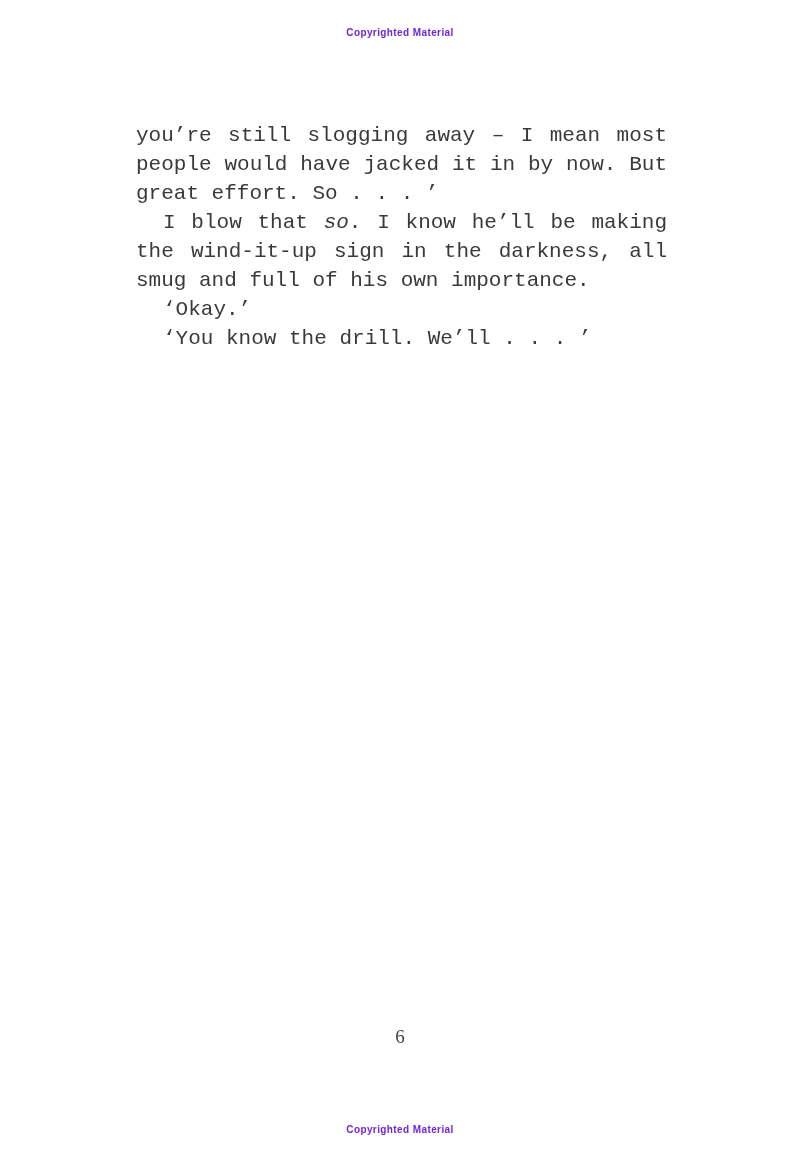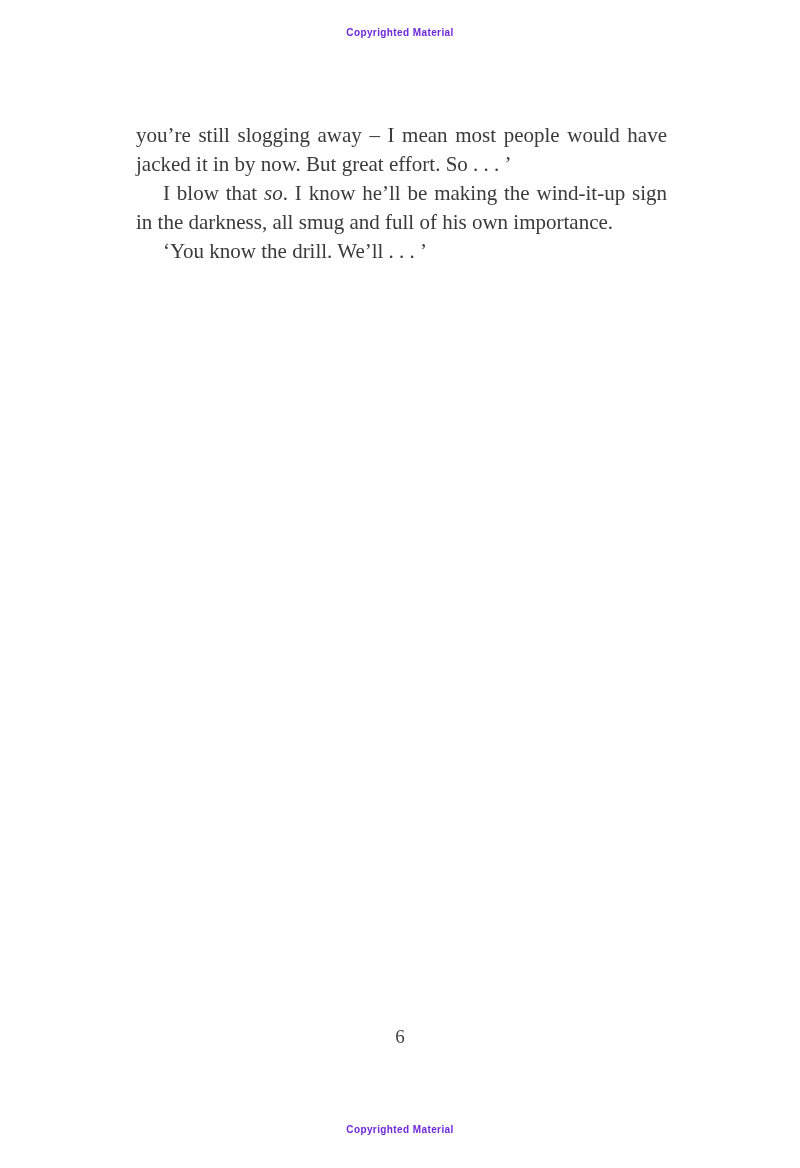--- a/index.html
+++ b/index.html
@@ -34,20 +34,21 @@
     width: 531px;
     font-family: "Liberation Serif", serif;
     font-size: 21px;
     line-height: 29px;
     color: #3a3a3a;
     text-align: justify;
   }
   .text-block p {
     margin: 0;
     padding: 0;
+    font-family: Liberation Mono, monospace;
   }
   .text-block p.indent {
     text-indent: 27px;
   }
   .text-block em {
     font-style: italic;
   }
 
   .page-number {
     position: absolute;
@@ -61,18 +62,19 @@
   }
 </style>
 </head>
 <body>
 
 <div class="notice notice-top">Copyrighted Material</div>
 
 <div class="text-block">
     <p class=""><span>you’re still slogging away – I mean most people would have jacked it in by now. But great effort. So . . . ’</span></p>
     <p class="indent"><span>I blow that </span><em>so</em><span>. I know he’ll be making the wind-it-up sign in the darkness, all smug and full of his own importance.</span></p>
+    <p class="indent"><span>‘Okay.’</span></p>
     <p class="indent"><span>‘You know the drill. We’ll . . . ’</span></p>
   </div>
 
 <div class="page-number">6</div>
 
 <div class="notice notice-bottom">Copyrighted Material</div>
 
 </body></html>

